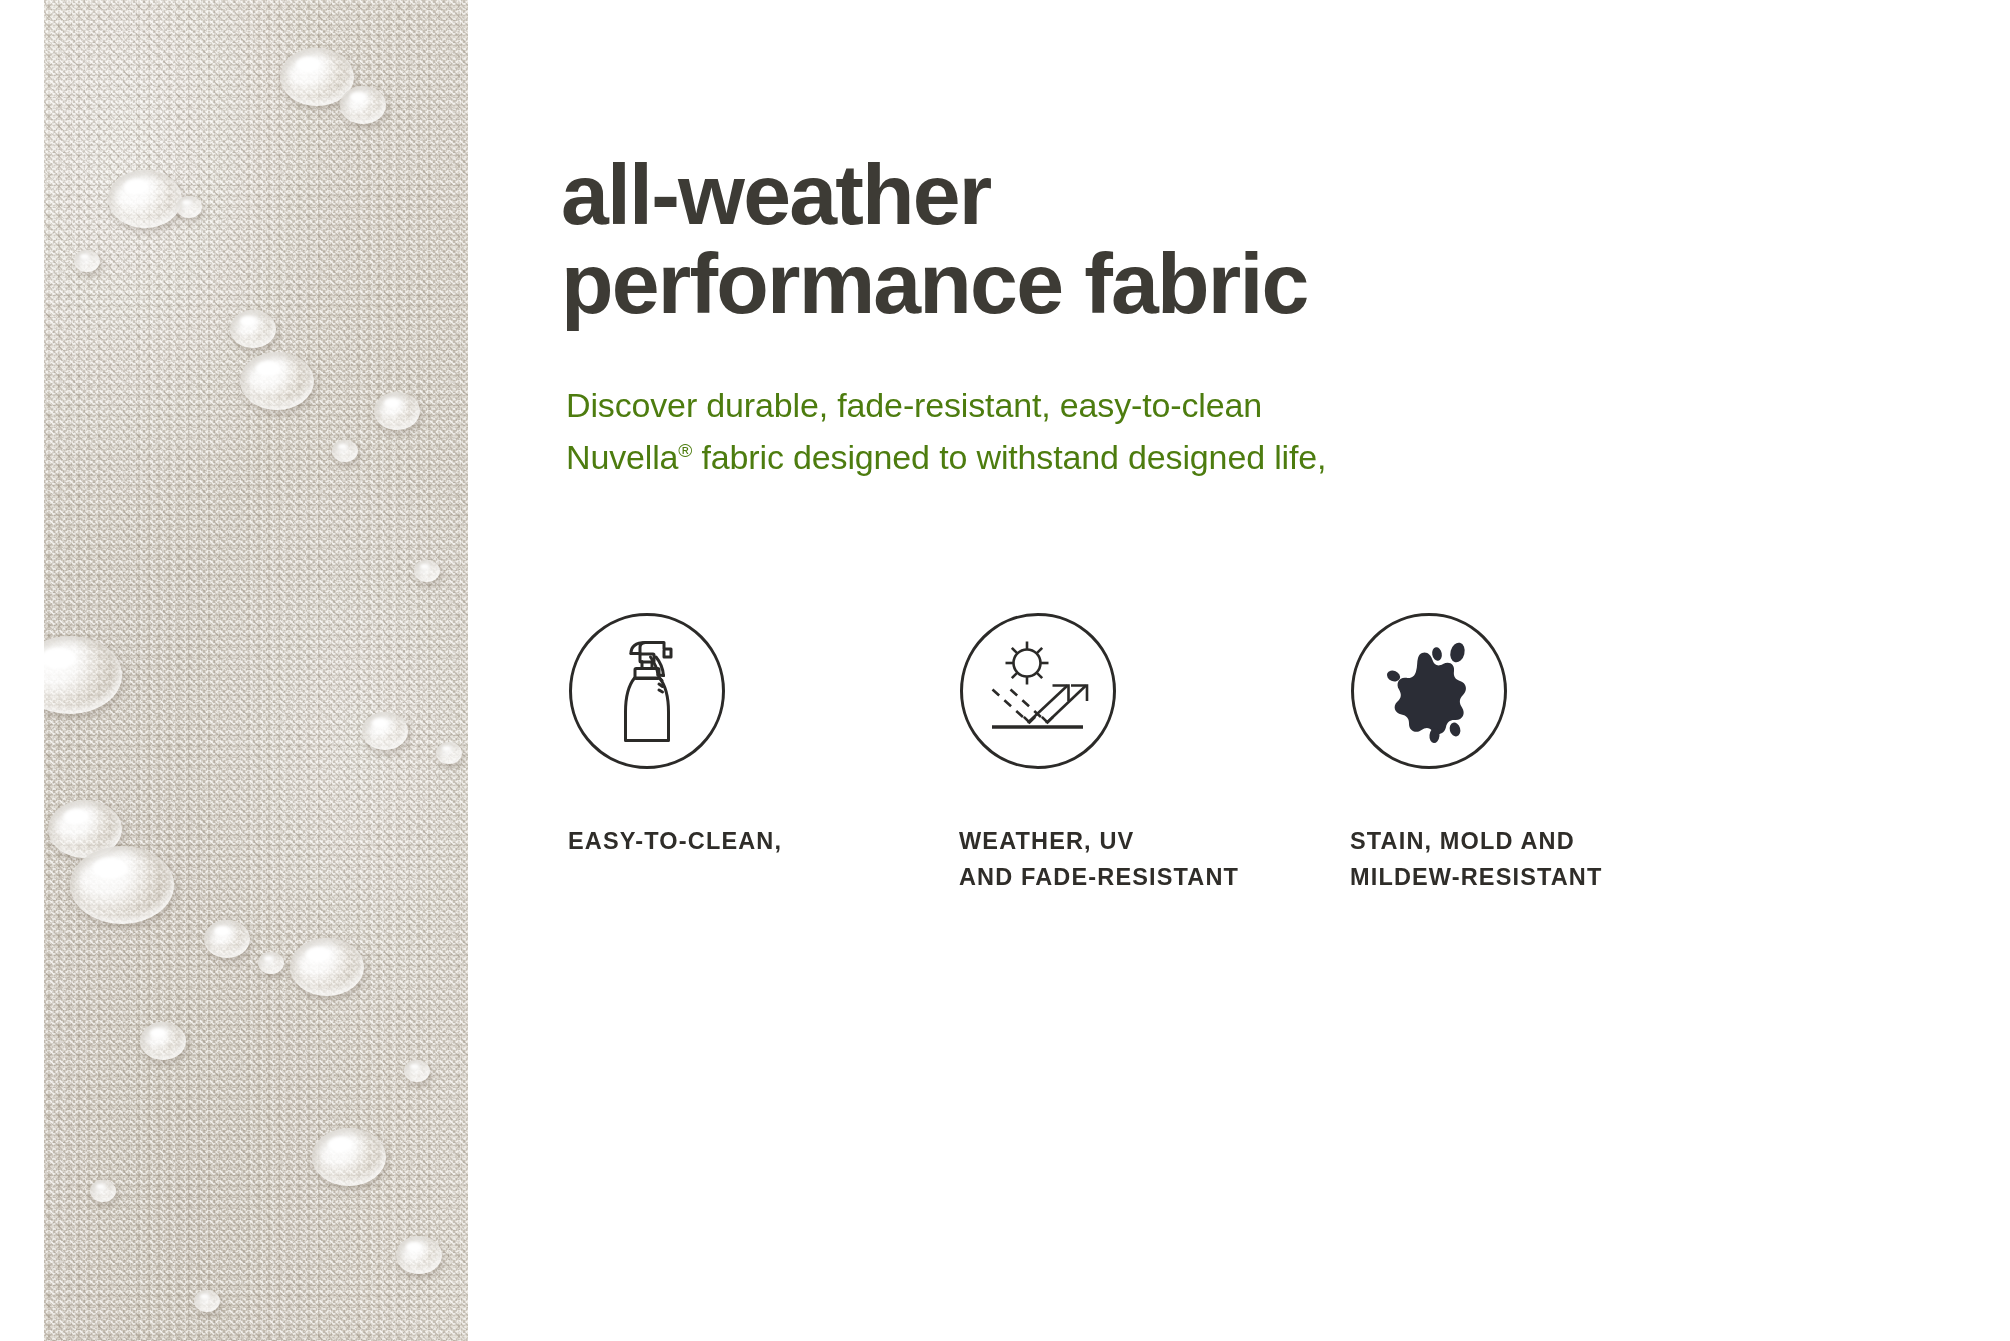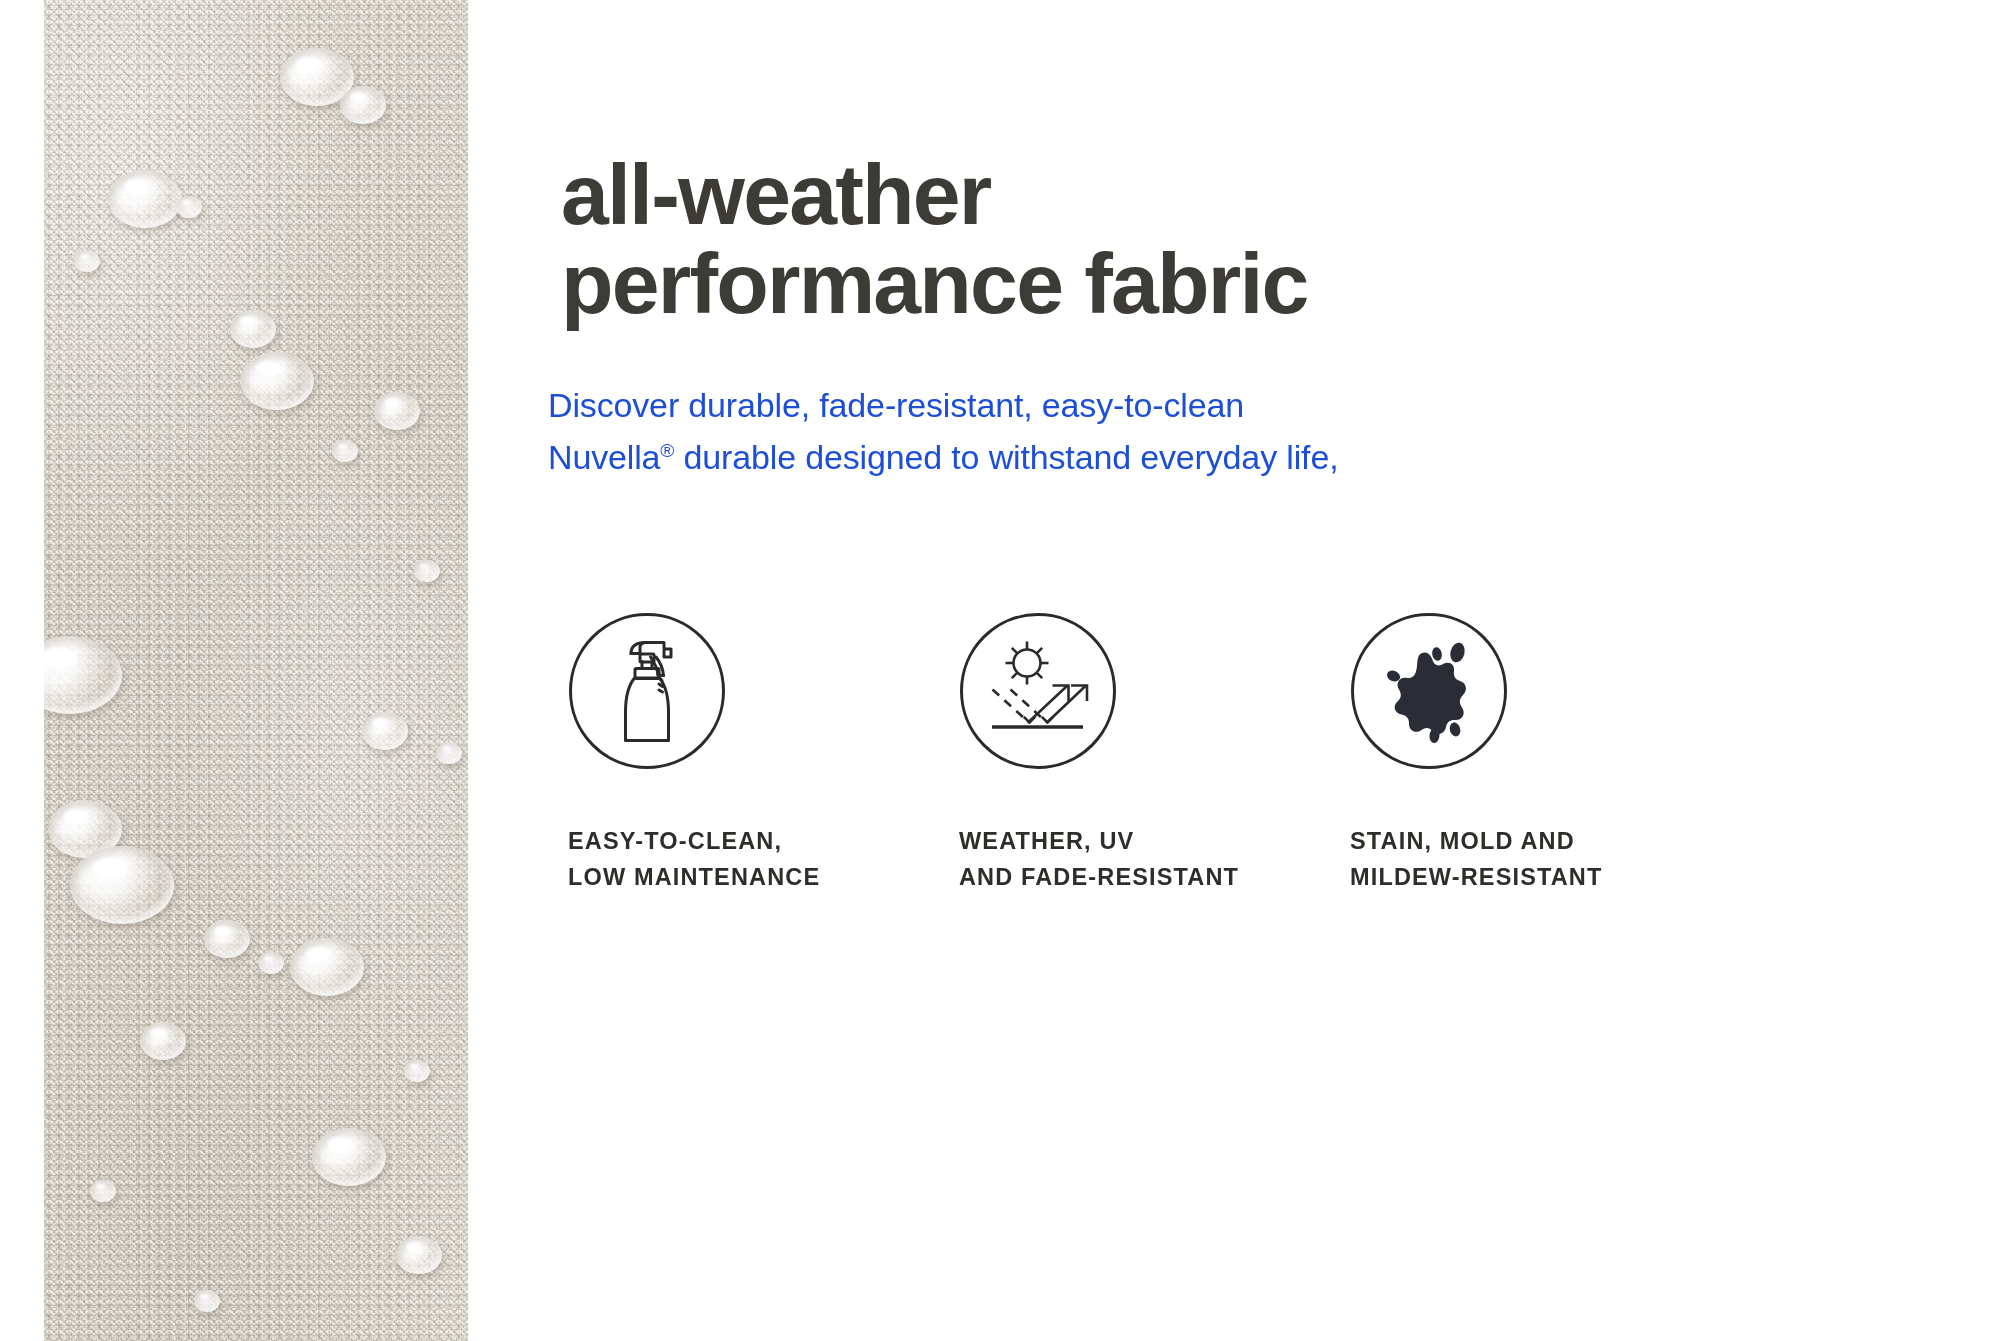--- a/index.html
+++ b/index.html
@@ -109,23 +109,23 @@
     position:absolute;
     top:150px;
     left:93px;
     width:1270px;
   }
   .headline span { display:block; white-space:nowrap; }
 
   .subcopy {
     position:absolute;
     top:380px;
-    left:80px;
+    left:98px;
     width:1000px;
-    color:#1d4ed8;
+    color:#4d7c0f;
     font-size:34px;
     line-height:1.52;
     font-weight:normal;
     letter-spacing:-0.15px;
   }
   .subcopy .reg {
     font-size:0.56em;
     vertical-align:super;
     line-height:0;
   }
@@ -201,21 +201,21 @@
 
   <div class="content-pane">
 
     <h1 class="headline">
       <span>all-weather</span>
       <span>performance fabric</span>
     </h1>
 
     <p class="subcopy">
       <span>Discover durable, fade-resistant, easy-to-clean</span><br>
-      <span>Nuvella</span><span class="reg">®</span><span> durable designed to withstand everyday life,</span><br>
+      <span>Nuvella</span><span class="reg">®</span><span> fabric designed to withstand designed life,</span><br>
     </p>
 
     <div class="features">
 
       <div class="feature f1">
         <div class="feature-icon-wrap">
           <svg width="158" height="158" viewBox="0 0 158 158" fill="none" stroke="#2b2a28" stroke-width="3" stroke-linecap="round" stroke-linejoin="round">
             <circle cx="79" cy="79" r="76.5" stroke-width="3"></circle>
 
             <path d="M66.5 66 C60 74 57.5 86 57.5 100 L57.5 128.5 L100.5 128.5 L100.5 100 C100.5 86 98 74 91.5 66 Z"></path>
@@ -231,21 +231,20 @@
             <path d="M63 41.5 C63 34 68.5 30.5 77.5 30.5"></path>
             <path d="M63 41.5 L72 41.5"></path>
 
             <path d="M88 45 C92.5 50.5 95 57 95.5 63.5"></path>
             <path d="M82.5 45 C87 51.5 89.5 57.5 90 63"></path>
             <path d="M90 63 L95.5 63.5"></path>
           </svg>
         </div>
         <div class="feature-caption">
           <span>EASY-TO-CLEAN,</span>
-          <span>LOW MAINTENANCE</span>
         </div>
       </div>
 
       <div class="feature f3">
         <div class="feature-icon-wrap">
           <svg width="158" height="158" viewBox="0 0 158 158" fill="none" stroke="#2b2a28" stroke-width="3" stroke-linecap="butt">
             <circle cx="79" cy="79" r="76.5" stroke-width="3"></circle>
 
             <circle cx="68" cy="51" r="13.5" stroke-width="2.6"></circle>
             <g stroke-width="2.6">

